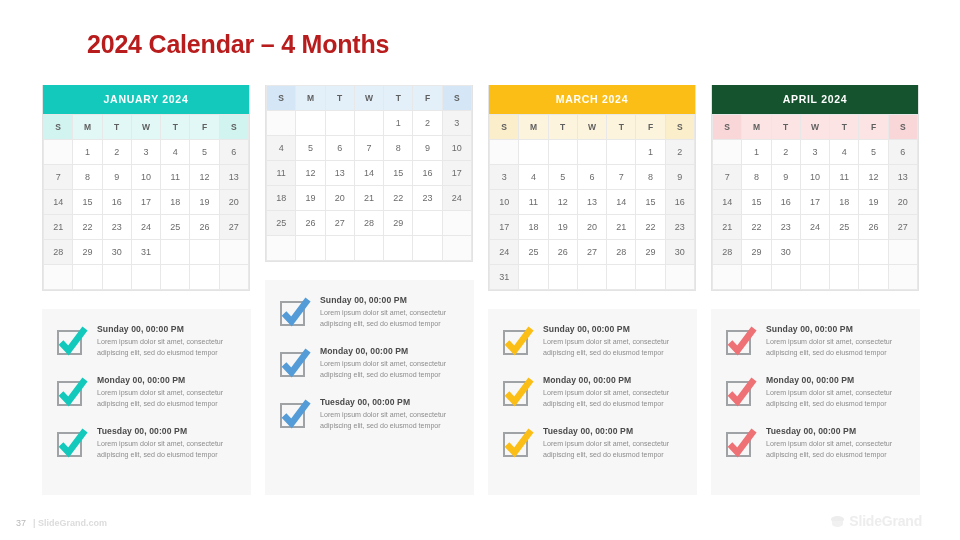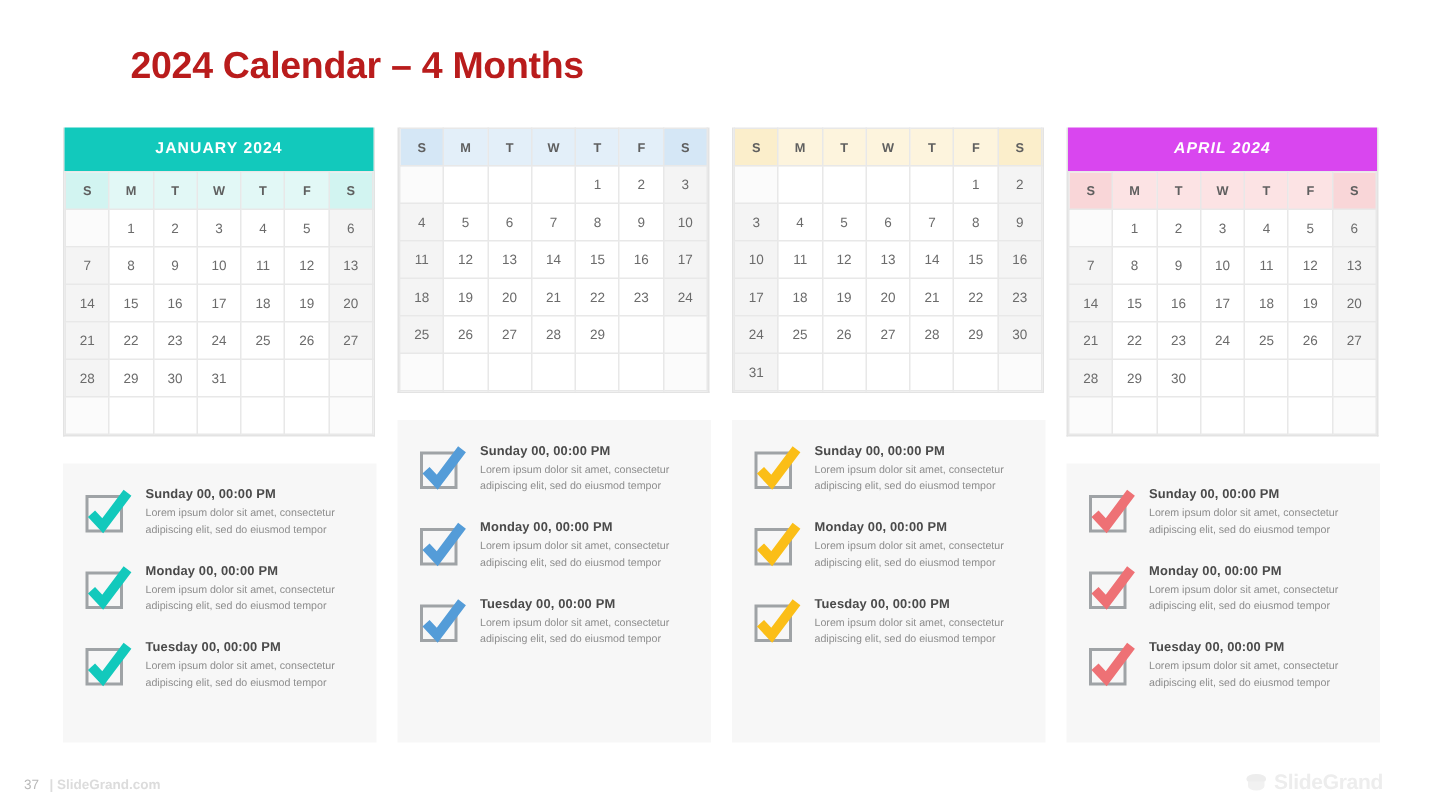--- a/index.html
+++ b/index.html
@@ -333,20 +333,21 @@
             </div>
             <div class="event-text">
               <div class="event-title">Tuesday 00, 00:00 PM</div>
               <div class="event-desc">Lorem ipsum dolor sit amet, consectetur adipiscing elit, sed do eiusmod tempor</div>
             </div>
           </div>
         </div>
       </div>
       <div class="column">
         <div class="cal-card">
+          <div class="cal-head" style="background: rgb(251, 190, 23);">MARCH 2024</div>
           <table class="cal">
             <thead>
               <tr>
                 <th style="background: rgb(251, 238, 203);">S</th>
                 <th style="background: rgb(253, 244, 221);">M</th>
                 <th style="background: rgb(253, 244, 221);">T</th>
                 <th style="background: rgb(253, 244, 221);">W</th>
                 <th style="background: rgb(253, 244, 221);">T</th>
                 <th style="background: rgb(253, 244, 221);">F</th>
                 <th style="background: rgb(251, 238, 203);">S</th>
@@ -444,21 +445,21 @@
             </div>
             <div class="event-text">
               <div class="event-title">Tuesday 00, 00:00 PM</div>
               <div class="event-desc">Lorem ipsum dolor sit amet, consectetur adipiscing elit, sed do eiusmod tempor</div>
             </div>
           </div>
         </div>
       </div>
       <div class="column">
         <div class="cal-card">
-          <div class="cal-head" style="background: #d946ef; font-style: italic;">APRIL 2024</div>
+          <div class="cal-head" style="background: #14532d;">APRIL 2024</div>
           <table class="cal">
             <thead>
               <tr>
                 <th style="background: rgb(249, 214, 216);">S</th>
                 <th style="background: rgb(252, 227, 228);">M</th>
                 <th style="background: rgb(252, 227, 228);">T</th>
                 <th style="background: rgb(252, 227, 228);">W</th>
                 <th style="background: rgb(252, 227, 228);">T</th>
                 <th style="background: rgb(252, 227, 228);">F</th>
                 <th style="background: rgb(249, 214, 216);">S</th>

